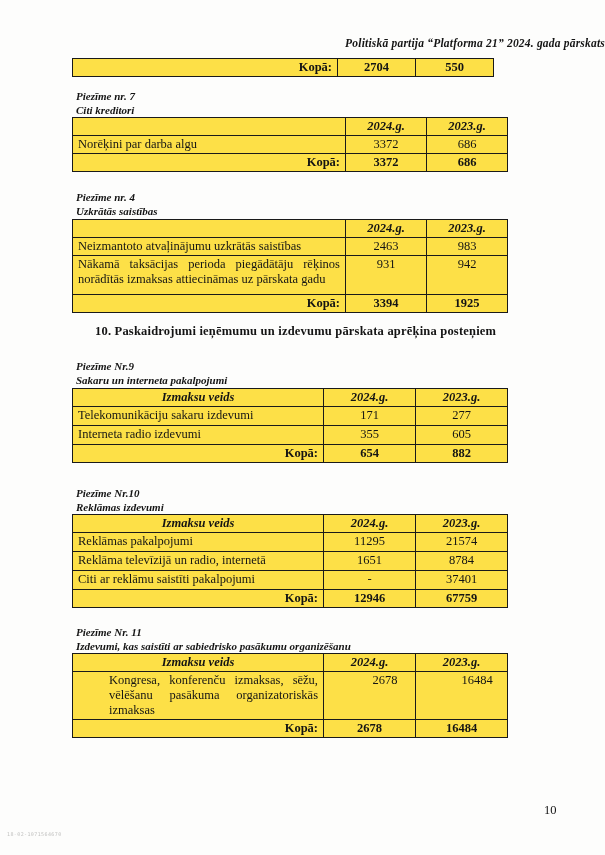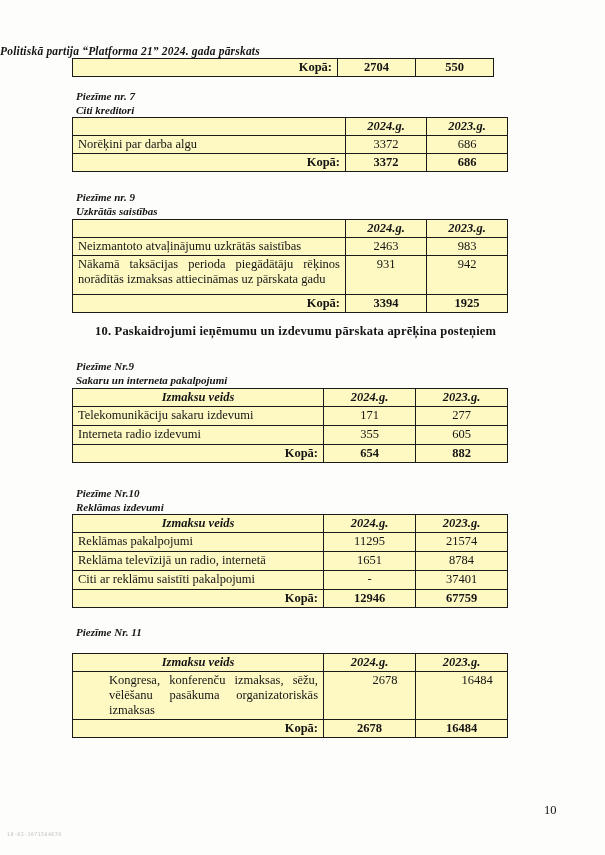--- a/index.html
+++ b/index.html
@@ -10,44 +10,43 @@
     background:#fdfdfc;
     font-family:"Liberation Serif", serif;
     color:#141414;
     overflow:hidden;
     box-shadow:0 0 4px rgba(0,0,0,.25);
   }
   .abs { position:absolute; }
 
   .doc-header {
     top:37px; left:0; width:100%;
-    text-align:left;
+    text-align:right;
     font-size:11.5px; font-weight:bold; font-style:italic;
     letter-spacing:.2px;
-    margin-top:8px;
   }
 
   .note-title {
     font-size:11px; font-weight:bold; font-style:italic;
     white-space:nowrap;
   }
   .note-subtitle {
     font-size:11px; font-weight:bold; font-style:italic;
     white-space:nowrap;
   }
   .section-heading {
     font-size:12.5px; font-weight:bold;
     letter-spacing:.2px;
   }
 
   table.rt {
     border-collapse:collapse;
     table-layout:fixed;
     border:1.5px solid #1a1a1a;
-    background:#fef9c3;
+    background:#fde047;
   }
   table.rt td {
     border:1px solid #1a1a1a;
     padding:1px 5px;
     font-size:12.5px;
     vertical-align:top;
     overflow:hidden;
   }
   td.hlabel { text-align:center; font-weight:bold; font-style:italic; }
   td.hyear  { text-align:center; font-weight:bold; font-style:italic; }
@@ -112,21 +111,21 @@
         <td class="num">686</td>
       </tr>
       <tr class="h17">
         <td class="tlbl">Kopā:</td>
         <td class="tnum">3372</td>
         <td class="tnum">686</td>
       </tr>
     </tbody>
   </table>
 
-  <div class="abs note-title" style="top:191px; left:76px;">Piezīme nr. 9</div>
+  <div class="abs note-title" style="top:191px; left:76px;">Piezīme nr. 4</div>
   <div class="abs note-subtitle" style="top:205px; left:76px;">Uzkrātās saistības</div>
   <table class="rt abs" style="top:219px; left:72px; width:435px;">
     <colgroup>
         <col style="width:273px">
         <col style="width:81px">
         <col style="width:81px">
       </colgroup>
     <tbody>
       <tr class="h17">
         <td class="hlabel"></td>
@@ -216,20 +215,21 @@
       </tr>
       <tr class="h17">
         <td class="tlbl">Kopā:</td>
         <td class="tnum">12946</td>
         <td class="tnum">67759</td>
       </tr>
     </tbody>
   </table>
 
   <div class="abs note-title" style="top:626px; left:76px;">Piezīme Nr. 11</div>
+  <div class="abs note-subtitle" style="top:640px; left:76px;">Izdevumi, kas saistīti ar sabiedrisko pasākumu organizēšanu</div>
   <table class="rt abs" style="top:653px; left:72px; width:435px;">
     <colgroup>
         <col style="width:251px">
         <col style="width:92px">
         <col style="width:92px">
       </colgroup>
     <tbody>
       <tr class="h17">
         <td class="hlabel">Izmaksu veids</td>
         <td class="hyear">2024.g.</td>

